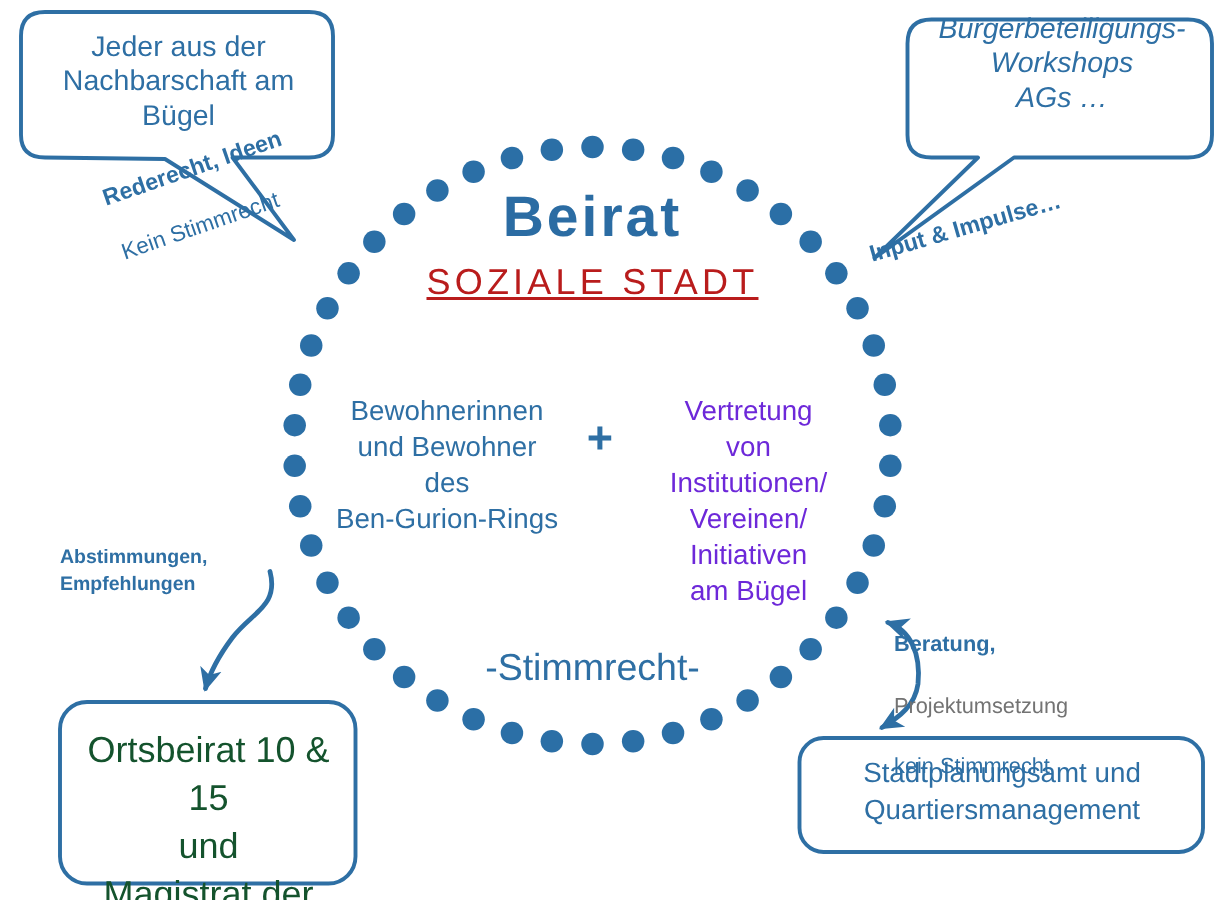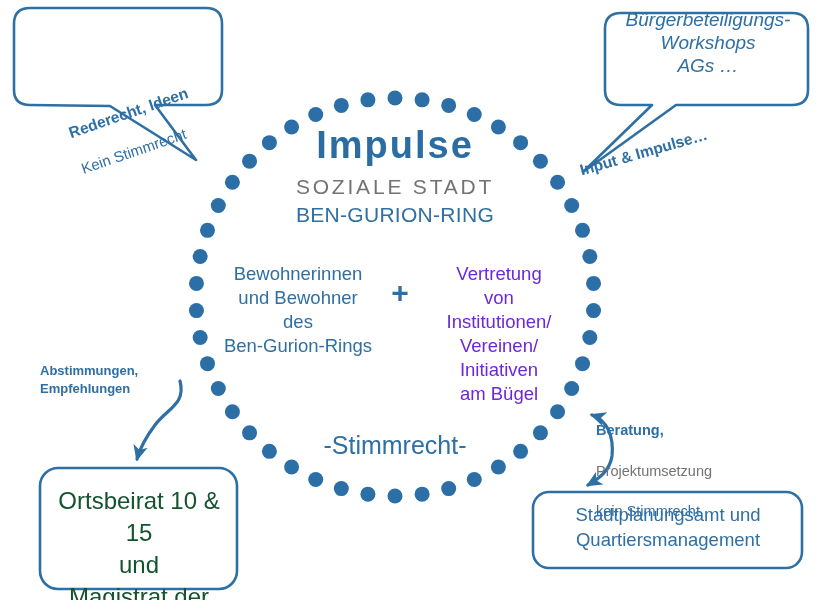--- a/index.html
+++ b/index.html
@@ -38,21 +38,21 @@
   #bubble-right-text { left: 612px; top: 8px;  width: 192px; font-style: italic; }
 
   
   #center-title {
     left: 245px; top: 126px; width: 300px;
     font-size: 38px; font-weight: bold; letter-spacing: 2px;
     color: #2B6CA3; line-height: 1.0;
   }
   #center-sub1 {
     left: 245px; top: 174px; width: 300px;
-    font-size: 21px; letter-spacing: 2.8px; color: #737373;
+    font-size: 24px; letter-spacing: 2.8px; color: #b91c1c; text-decoration: underline;
   }
   #center-sub2 {
     left: 245px; top: 202px; width: 300px;
     font-size: 21px; letter-spacing: 0.3px; color: #2E6FA4;
   }
   #col-left {
     left: 212px; top: 262px; width: 172px;
     font-size: 18.5px; line-height: 1.30; color: #2E6FA4;
   }
   #col-right {
@@ -182,37 +182,39 @@
         <path d="M 0 0.6 L 9.6 5 L 0 9.4 L 2.6 5 Z" fill="#2E6FA4"></path>
       </marker>
     </defs>
 
     <path d="M 180 381 C 186 404 168 408 155 425 C 146 437 140 448 137 459" fill="none" stroke="#2E6FA4" stroke-width="3.2" stroke-linecap="round" marker-end="url(#arrowhead-blue)"></path>
 
     <path d="M 592 415 C 607 420 614 436 612 456 C 610 470 600 478 588 485" fill="none" stroke="#2E6FA4" stroke-width="3.2" stroke-linecap="round" marker-start="url(#arrowhead-blue)" marker-end="url(#arrowhead-blue)"></path>
 
   </svg>
 
+  <div class="txt bubble-text" id="bubble-left-text">Jeder aus der
+Nachbarschaft am
+Bügel</div>
 
   <div class="txt bubble-text" id="bubble-right-text">Bürgerbeteiligungs-
 Workshops
 AGs …</div>
 
   <div class="txt" id="ann-left-top">
     <div class="l1">Rederecht, Ideen</div>
     <div class="l2">Kein Stimmrecht</div>
   </div>
 
   <div class="txt" id="ann-right-top">Input &amp; Impulse…</div>
 
-  <div class="txt" id="center-title">Impulse</div>
+  <div class="txt" id="center-title">Beirat</div>
 
   <div class="txt" id="center-sub1">SOZIALE STADT</div>
 
-  <div class="txt" id="center-sub2">BEN-GURION-RING</div>
 
   <div class="txt" id="col-left">Bewohnerinnen
 und Bewohner
 des
 Ben-Gurion-Rings</div>
 
   <div class="txt" id="plus-sign">+</div>
 
   <div class="txt" id="col-right">Vertretung
 von

